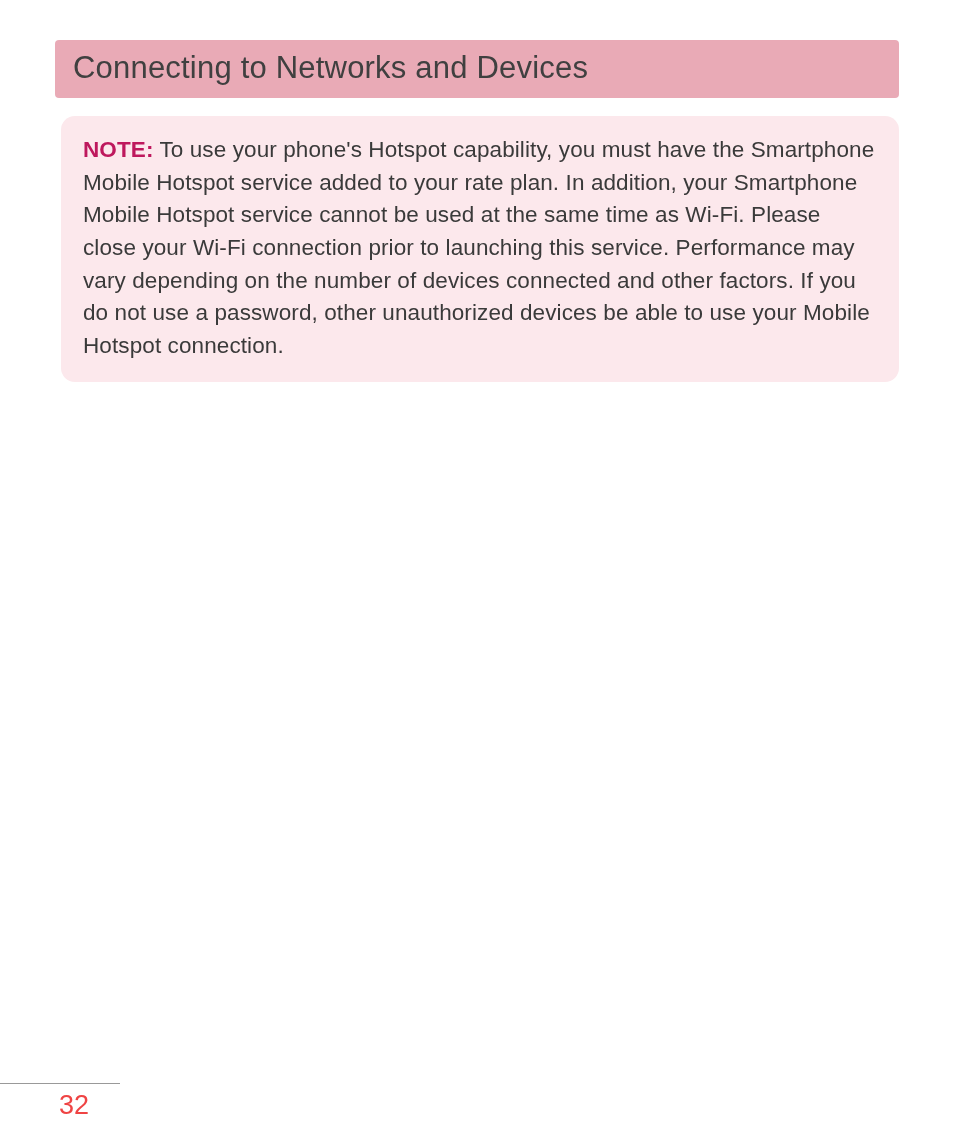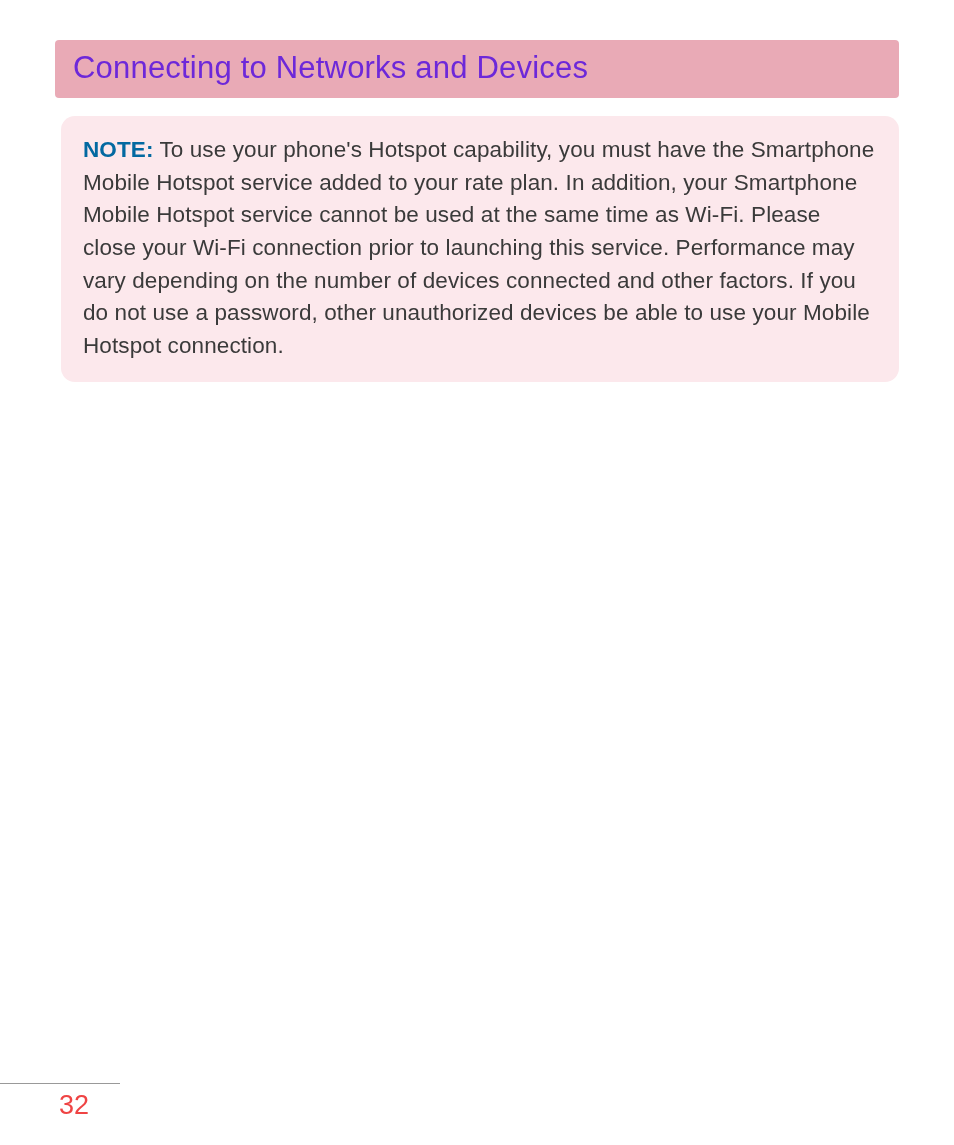--- a/index.html
+++ b/index.html
@@ -10,42 +10,42 @@
   body {
     width: 954px;
     height: 1145px;
     background: #ffffff;
     font-family: "Helvetica Neue", Helvetica, Arial, sans-serif;
     position: relative;
     padding: 40px 55px 0 55px;
   }
   .section-header {
     background: #e9aab6;
-    color: #6d28d9;
+    color: #404040;
     font-size: 31px;
     font-weight: 400;
     padding: 10px 18px 12px 18px;
     border-radius: 4px;
     letter-spacing: 0.2px;
     margin-bottom: 18px;
   }
   .note-box {
     background: #fce8ec;
     border-radius: 14px;
     padding: 18px 22px 20px 22px;
     font-size: 22.5px;
     line-height: 1.45;
     color: #3a3a3a;
     font-weight: 300;
     letter-spacing: 0.1px;
     margin-left: 6px;
   }
   .note-label {
     font-weight: 700;
-    color: #0369a1;
+    color: #be185d;
   }
   .page-footer {
     position: absolute;
     bottom: 24px;
     left: 0;
     width: 120px;
     border-top: 1px solid #999;
     padding-top: 6px;
     text-align: center;
   }

